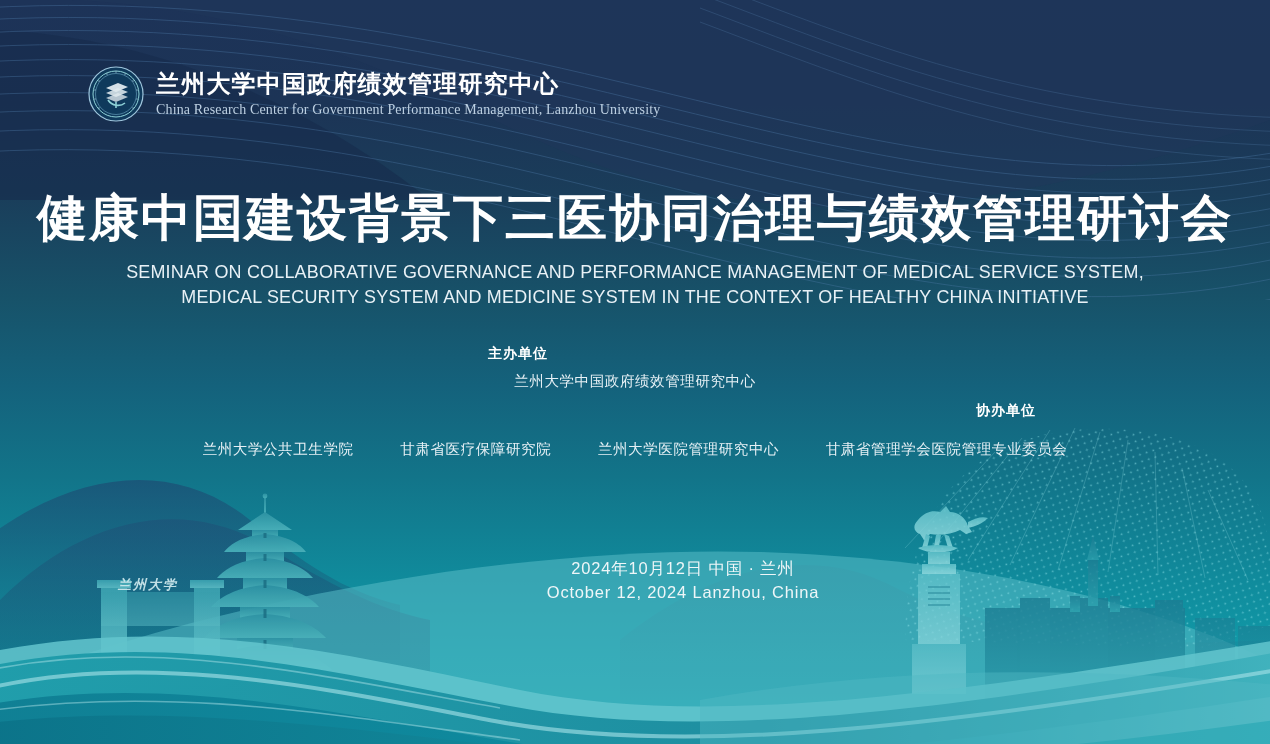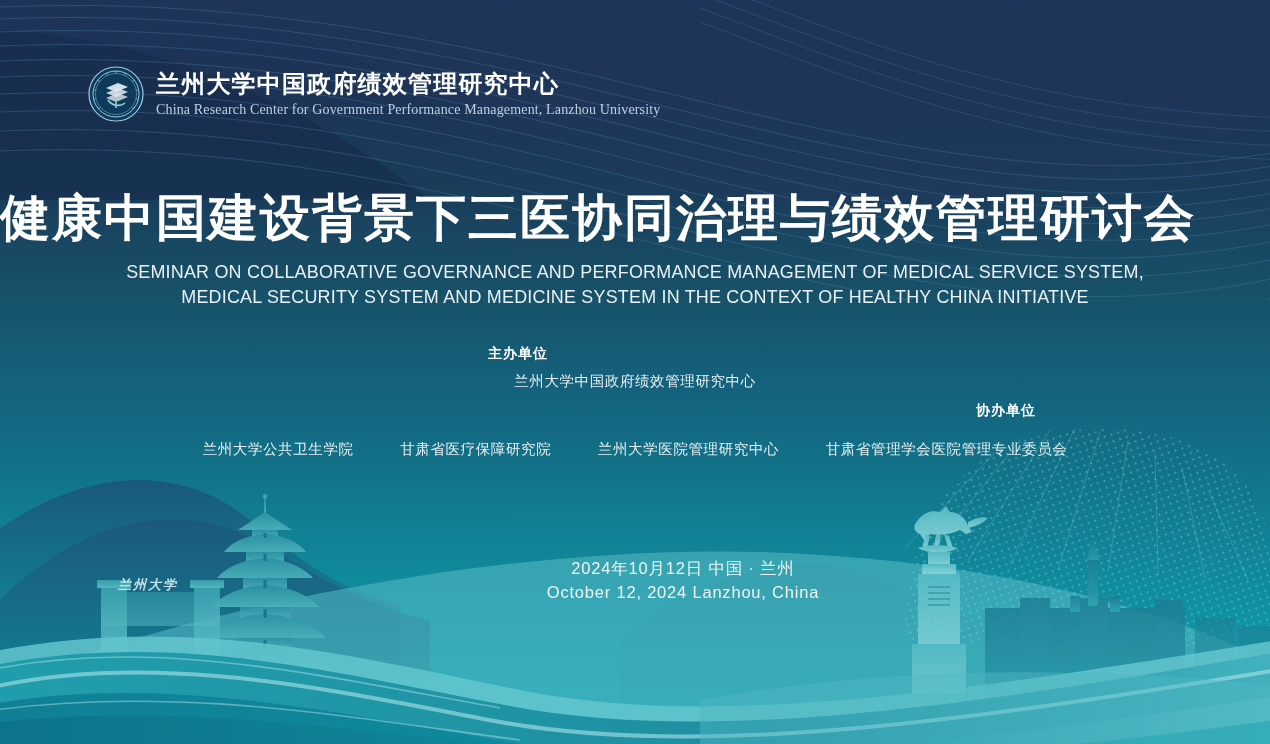--- a/index.html
+++ b/index.html
@@ -66,20 +66,21 @@
     white-space: nowrap;
     font-family: "Liberation Serif", "DejaVu Serif", serif;
   }
 
   
   #title-cn {
     position: absolute;
     left: 0;
     top: 190px;
     width: 1270px;
+    text-align: center;
     color: #ffffff;
     font-size: 50px;
     font-weight: bold;
     letter-spacing: 2.0px;
     line-height: 1.15;
     white-space: nowrap;
   }
   .title-en {
     position: absolute;
     left: 0;

